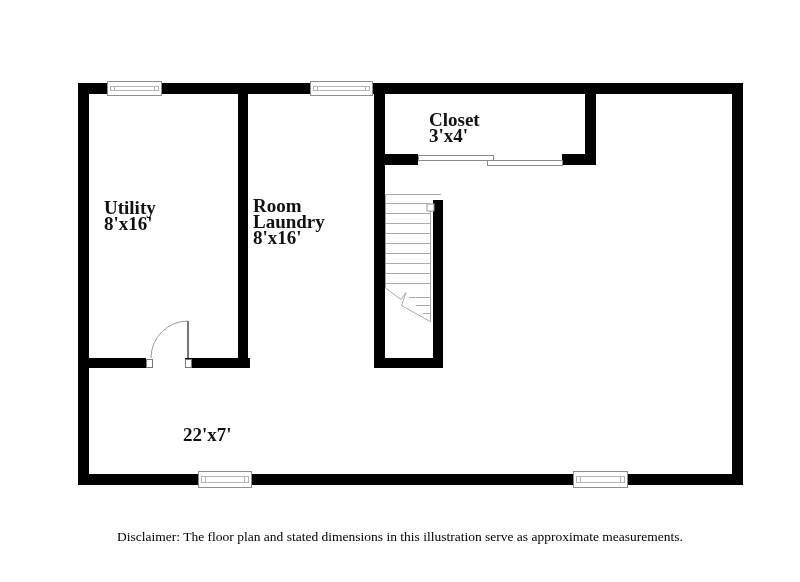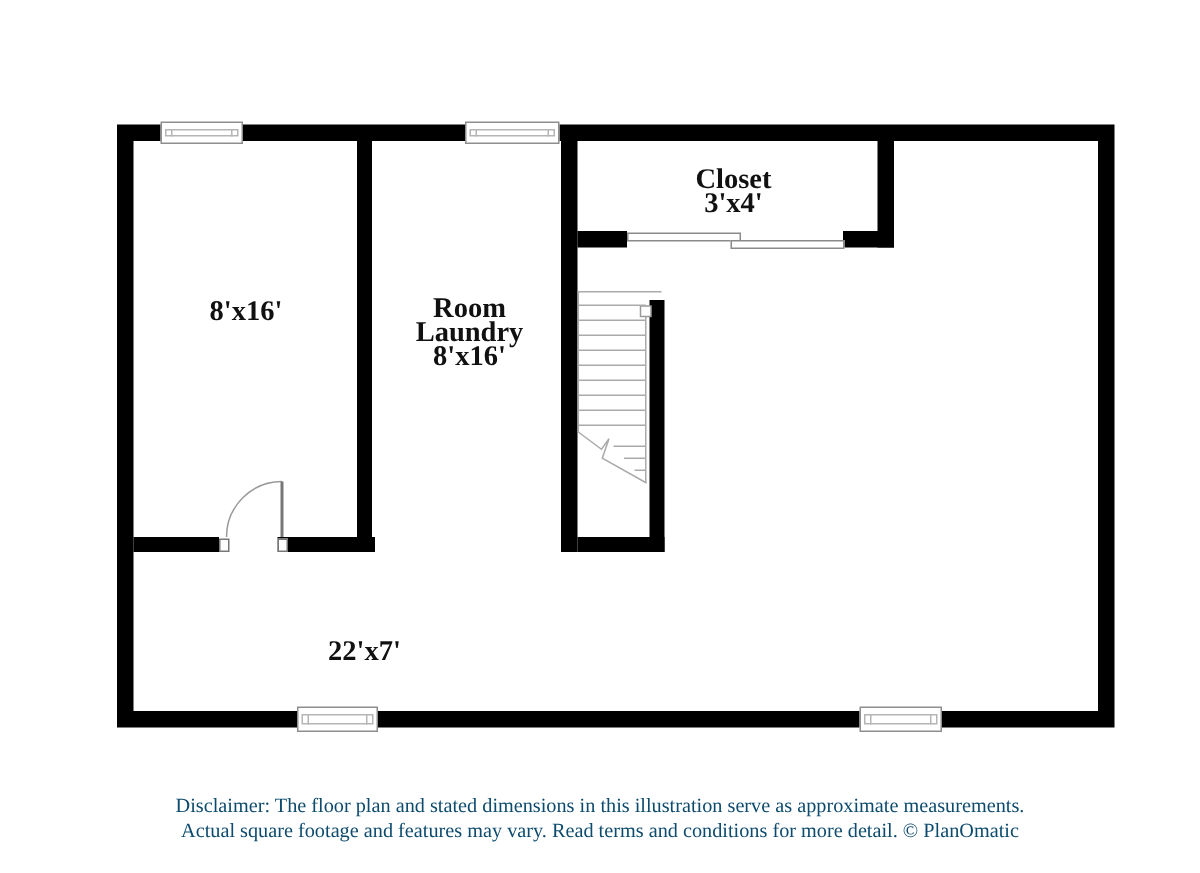--- a/index.html
+++ b/index.html
@@ -30,30 +30,30 @@
   
   .jamb{position:absolute;width:7px;height:9px;background:#fff;border:1px solid #777;box-sizing:border-box;}
   .jamb1{left:146px;top:359px;}
   .jamb2{left:185px;top:359px;}
   .slider{position:absolute;height:6px;background:#fff;border:1px solid #8a8a8a;box-sizing:border-box;}
   .slider1{left:418px;top:155px;width:76px;}
   .slider2{left:487px;top:160px;width:76px;}
   
   .overlay{position:absolute;left:0;top:0;pointer-events:none;}
   
-  .room-label{position:absolute;text-align:center;color:#111;
+  .room-label{position:absolute;color:#111;
               font-weight:bold;font-size:19px;line-height:16px;
               font-family:"Liberation Serif","DejaVu Serif",serif;white-space:nowrap;}
   .lab-utility{left:104px;top:200px;width:120px;}
   .lab-laundry{left:253px;top:198px;width:120px;}
   .lab-closet{left:429px;top:112px;width:120px;}
   .lab-basement{left:516px;top:274px;width:140px;}
   .lab-hall{left:183px;top:412px;width:120px;margin-top:15px;}
   
-  .disclaimer{position:absolute;left:0;right:0;top:528px;text-align:center;color:#0c4a6e;
+  .disclaimer{position:absolute;left:0;right:0;top:528px;text-align:center;color:#000000;
               font-size:13.5px;line-height:17px;font-family:"Liberation Serif",serif;}
 </style>
 </head>
 <body>
 
 <div class="canvas">
 
   <div class="outer-wall"></div>
 
   <div class="wall w-divider"></div>
@@ -113,20 +113,21 @@
       <line x1="385.5" y1="273.5" x2="430.5" y2="273.5"></line>
       <line x1="385.5" y1="283.5" x2="430.5" y2="283.5"></line>
       <polyline points="385.5,288 401,299.5 406,292.5 401.5,305.5 431,322"></polyline>
       <line x1="409" y1="297.5" x2="430.5" y2="297.5"></line>
       <line x1="416" y1="305.5" x2="430.5" y2="305.5"></line>
       <line x1="423" y1="313.5" x2="430.5" y2="313.5"></line>
     </g>
   </svg>
 
   <div class="room-label lab-utility">
+    <div>Utility</div>
     <div>8'x16'</div>
   </div>
 
   <div class="room-label lab-laundry">
     <div>Room</div>
     <div>Laundry</div>
     <div>8'x16'</div>
   </div>
 
   <div class="room-label lab-closet">
@@ -134,16 +135,15 @@
     <div>3'x4'</div>
   </div>
 
 
   <div class="room-label lab-hall">
     <div>22'x7'</div>
   </div>
 
   <div class="disclaimer">
     <div>Disclaimer: The floor plan and stated dimensions in this illustration serve as approximate measurements.</div>
-    <div>Actual square footage and features may vary. Read terms and conditions for more detail. © PlanOmatic</div>
   </div>
 
 </div>
 
 </body></html>

